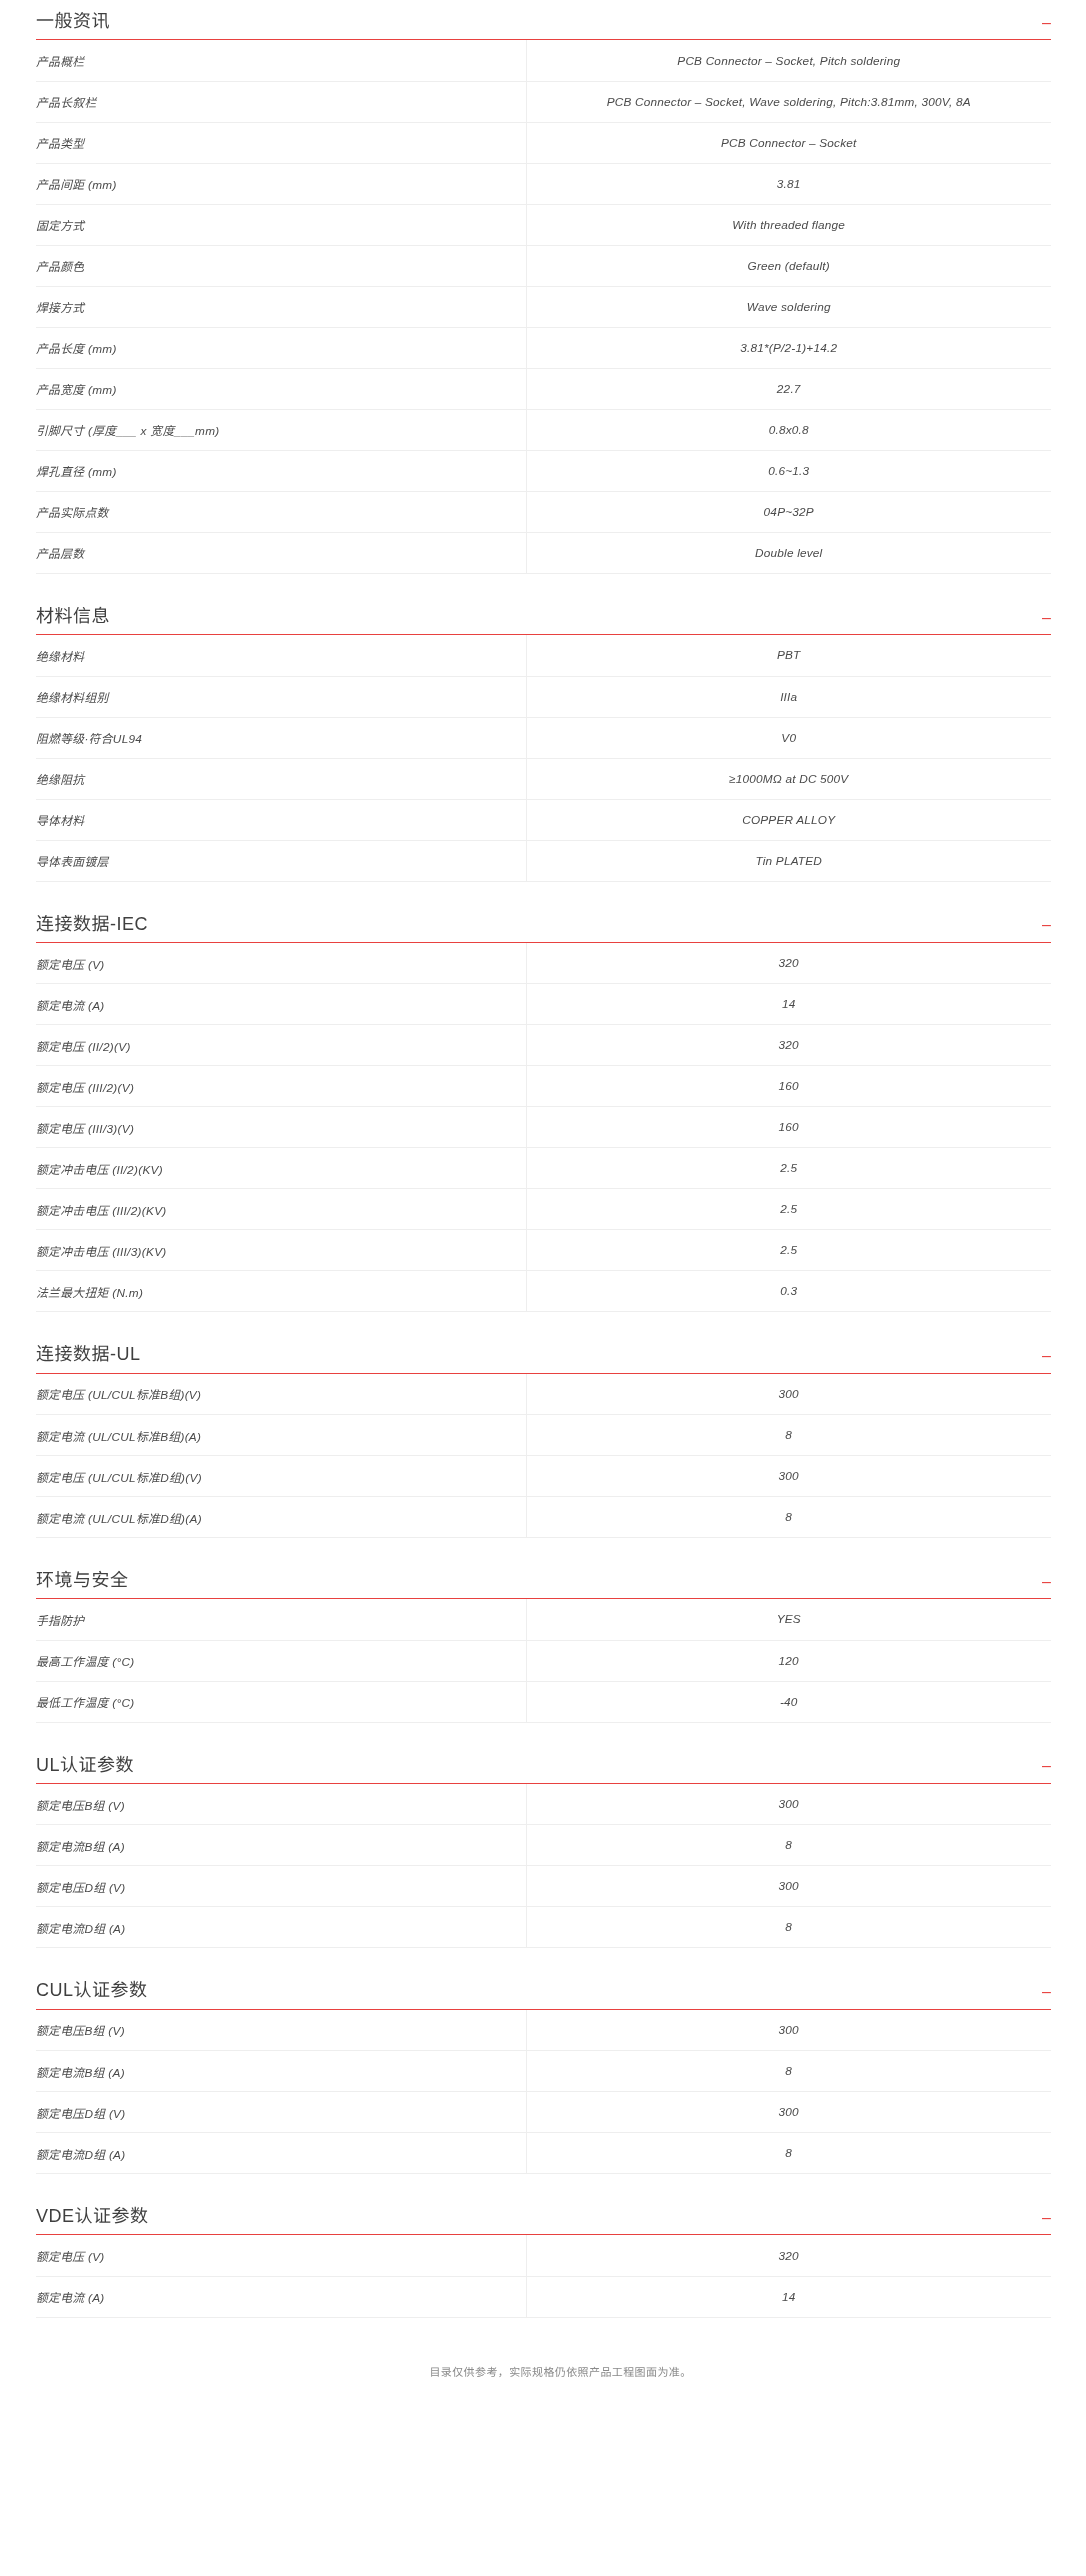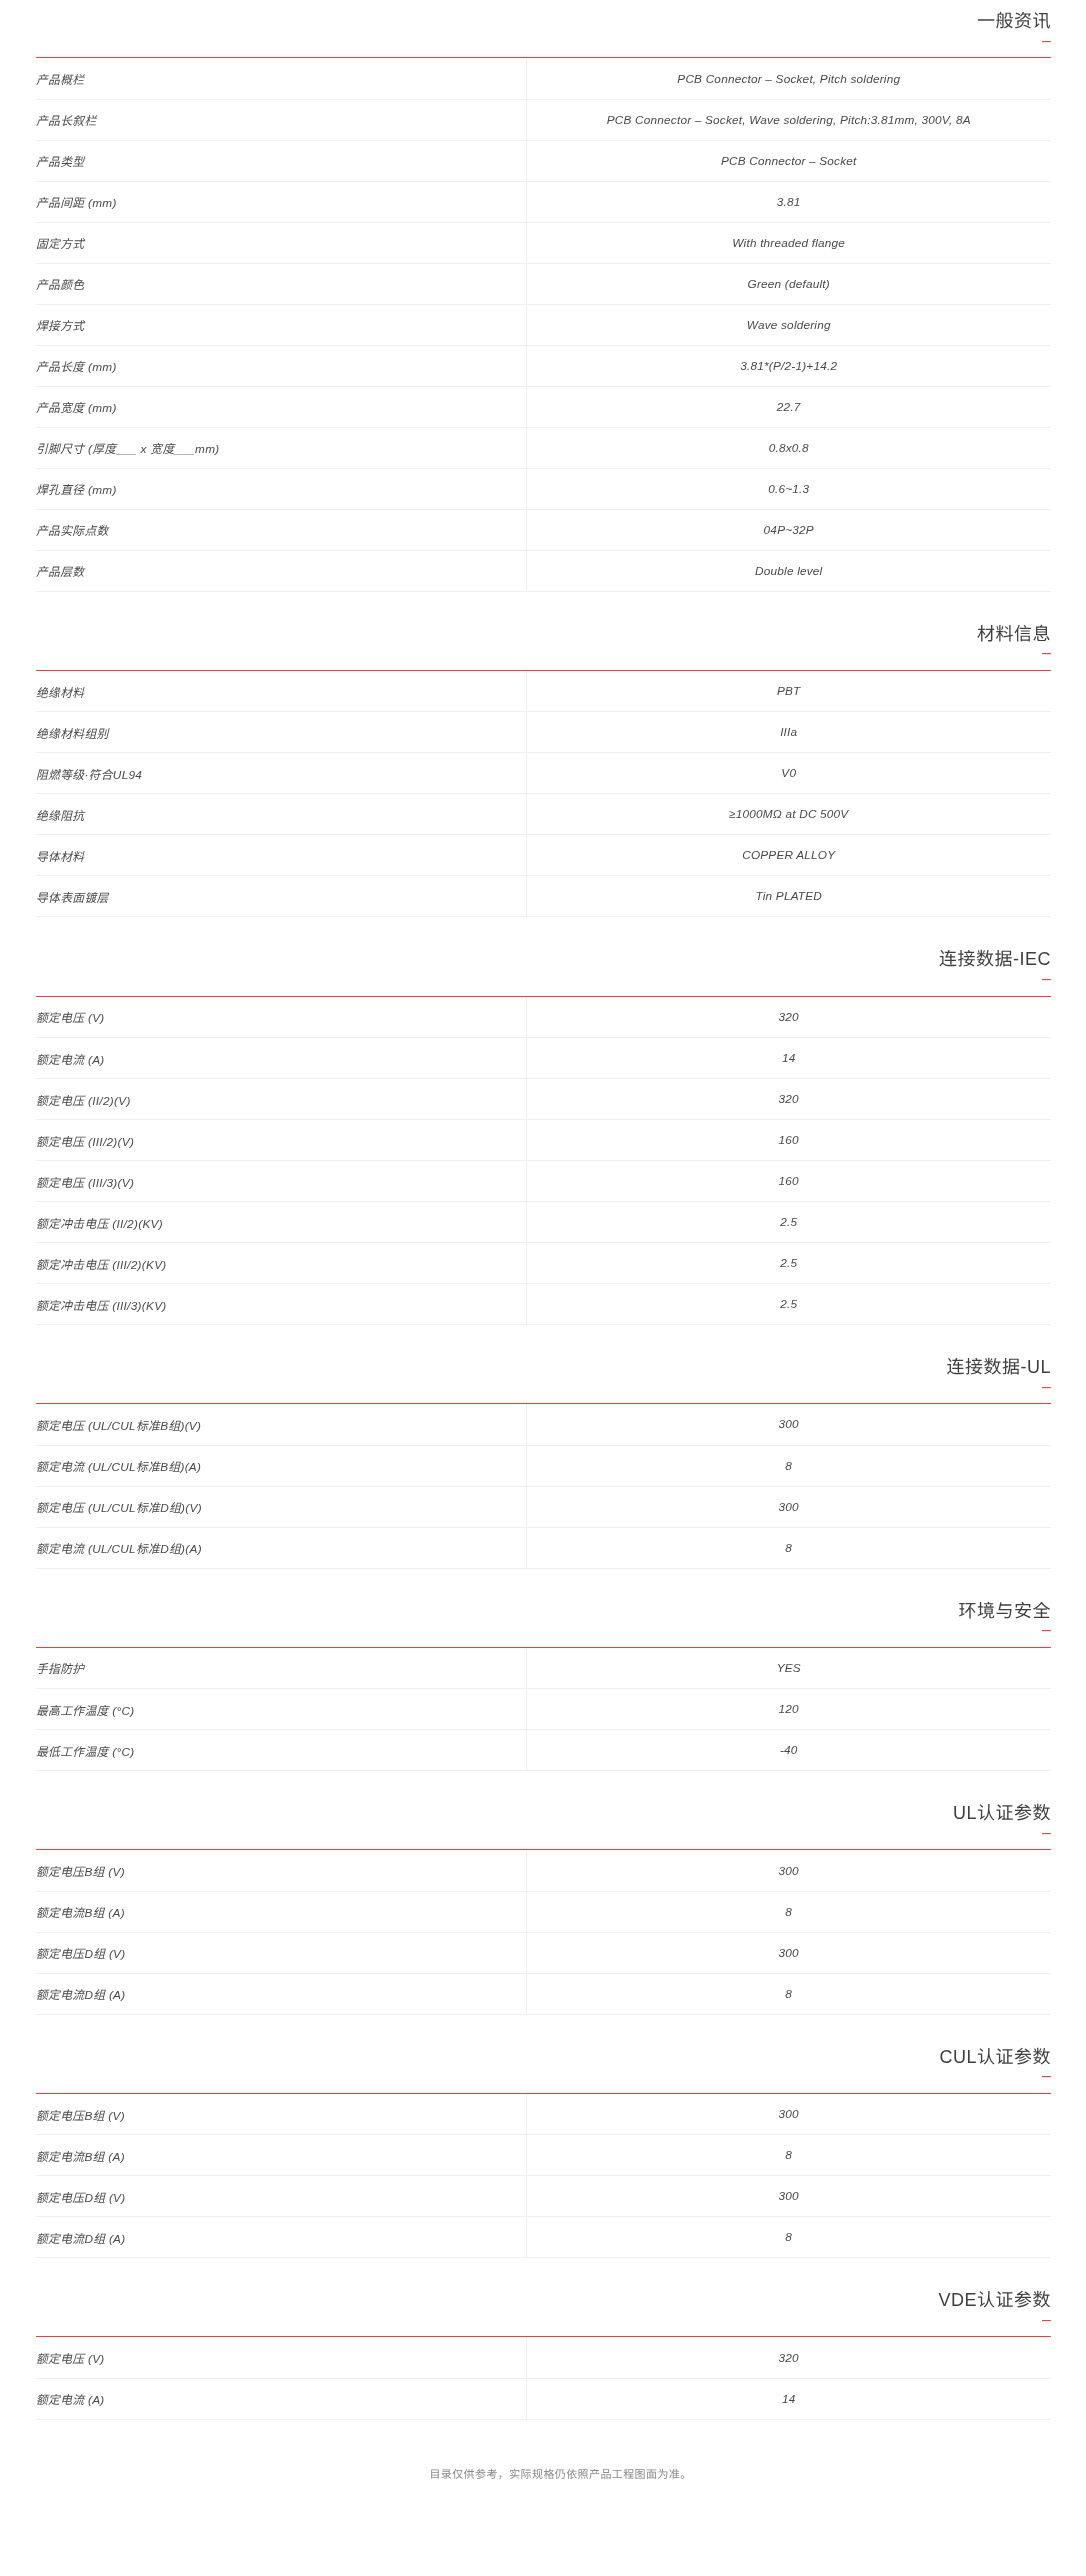--- a/index.html
+++ b/index.html
@@ -23,21 +23,20 @@
     padding: 0 36px 0 36px;
     box-sizing: border-box;
   }
   .section-head {
     display: flex;
     align-items: flex-end;
     justify-content: space-between;
     border-bottom: 1.9px solid #e8413f;
     padding: 0 0 6.6px 0;
     margin: 0 0 0 0;
-    flex-direction: column;
   }
   .section-title {
     font-size: 18px;
     color: #3f3f3f;
     letter-spacing: 0.5px;
     line-height: 1.2;
     font-weight: 400;
   }
   .section-toggle {
     color: #e8413f;
@@ -228,20 +227,24 @@
               <td class="spec-value">2.5</td>
             </tr>
             <tr>
               <td class="spec-label">额定冲击电压 (III/2)(KV)</td>
               <td class="spec-value">2.5</td>
             </tr>
             <tr>
               <td class="spec-label">额定冲击电压 (III/3)(KV)</td>
               <td class="spec-value">2.5</td>
             </tr>
+            <tr>
+              <td class="spec-label">法兰最大扭矩 (N.m)</td>
+              <td class="spec-value">0.3</td>
+            </tr>
           </tbody>
         </table>
       </div>
       <div class="section-gap"></div>
       <div class="spec-section">
         <div class="section-head">
           <div class="section-title">连接数据-UL</div>
           <div class="section-toggle">–</div>
         </div>
         <table class="spec-table">

